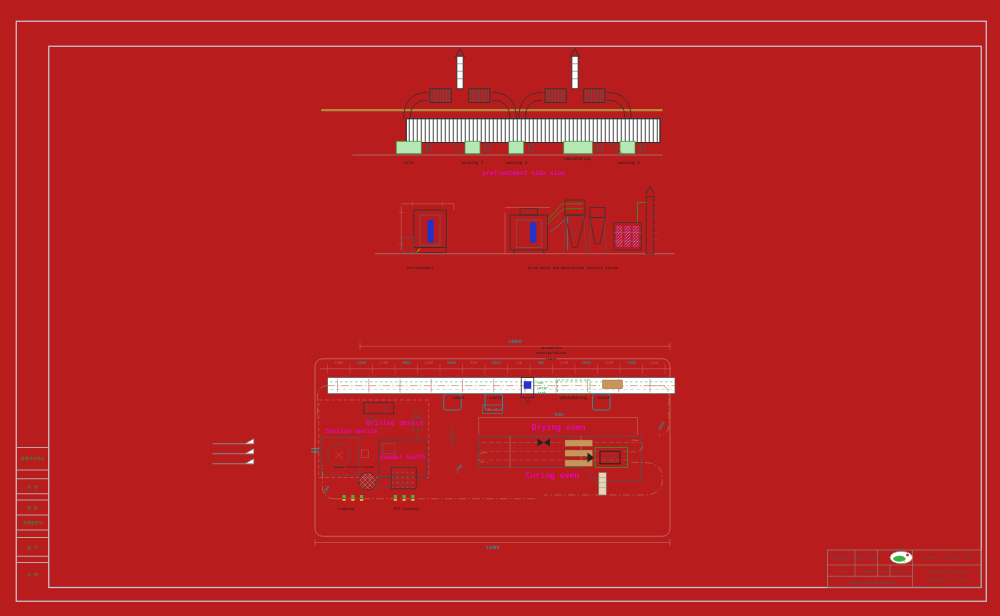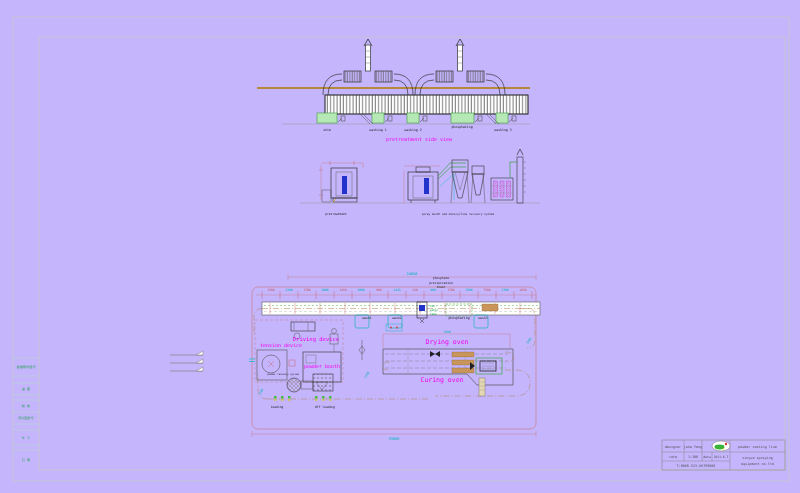--- a/index.html
+++ b/index.html
@@ -1,16 +1,16 @@
 <!DOCTYPE html>
 <html><head>
 <meta charset="utf-8">
 <style>
   html,body{margin:0;padding:0;background:#ffffff;}
-  .sheet{position:relative;width:800px;height:493px;background:#c4b5fd;overflow:hidden;}
+  .sheet{position:relative;width:800px;height:493px;background:#b91c1c;overflow:hidden;}
   svg{position:absolute;left:0;top:0;}
   .t{font-family:"DejaVu Sans Mono", monospace; dominant-baseline:central;}
   .mid{text-anchor:middle;}
   .mag{fill:#f200f2;}
   .red{fill:#cc5555;}
   .cyn{fill:#00b4b4;}
   .grn{fill:#1fa34a;}
   .dgn{fill:#00a040;}
   .blk{fill:#222222;}
   .gry{fill:#555555;}

